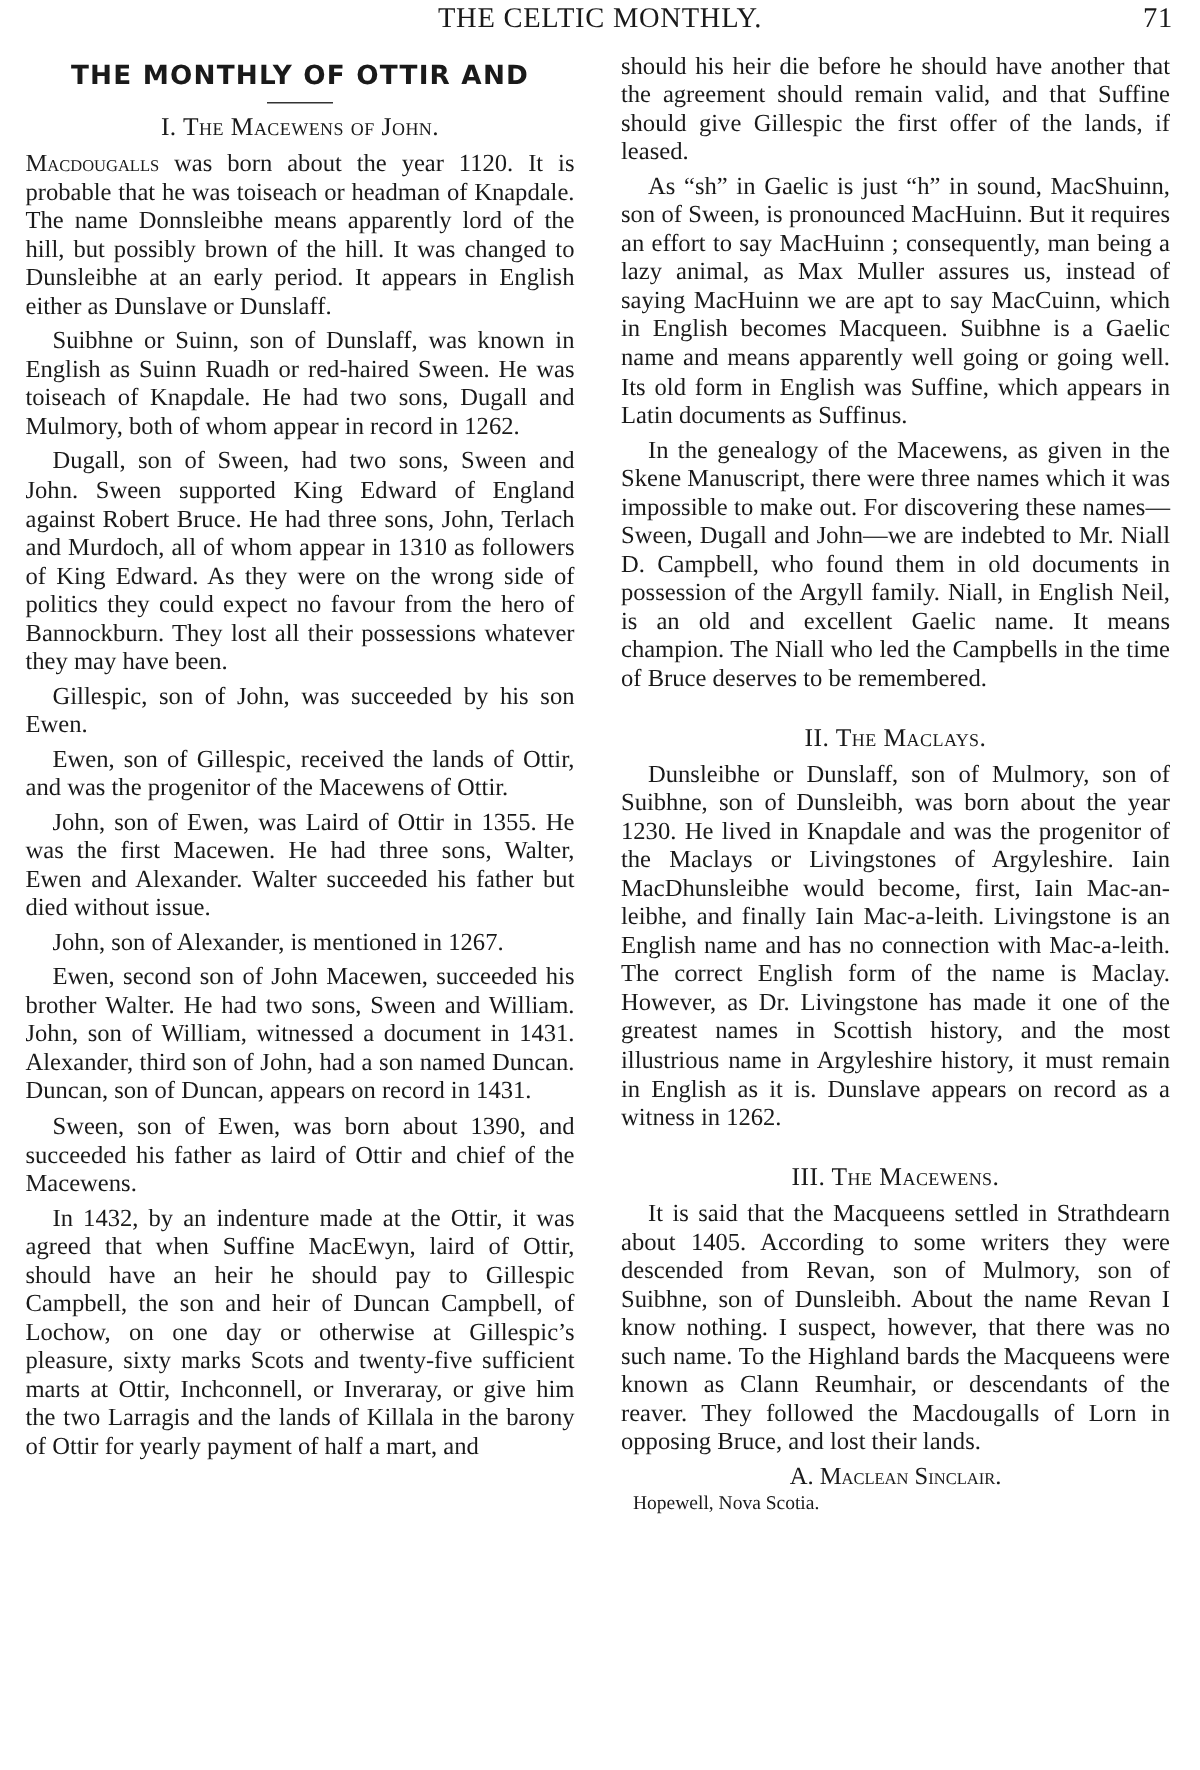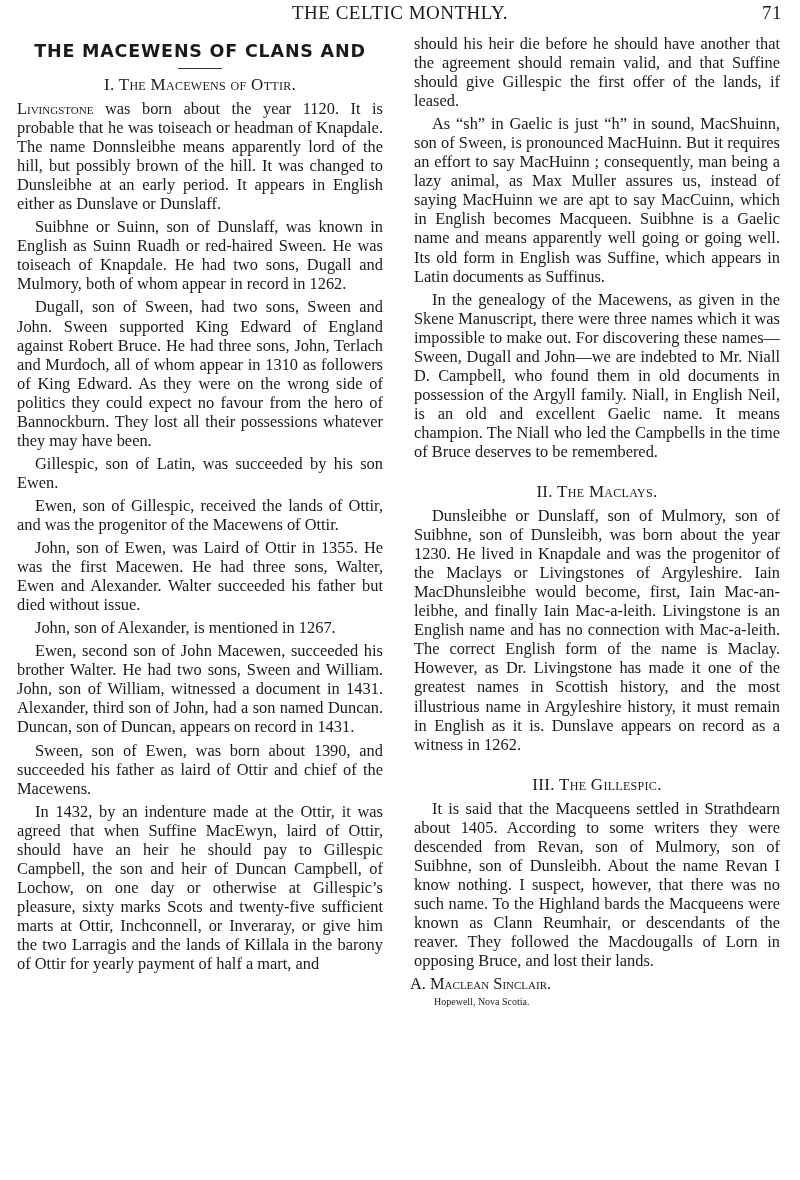--- a/index.html
+++ b/index.html
@@ -25,58 +25,58 @@
   }
   .title-rule { width: 44px; height: 1px; background: #333; margin: 6px auto 6px auto; }
   .section-head {
     text-align: center; font-variant: small-caps; font-size: 17px; margin: 0; line-height: 20px;
     letter-spacing: 0.3px;
   }
   p { margin: 4px; text-indent: 18px; }
   p.first { text-indent: 0; }
   .lead { font-variant: small-caps; }
   .gap { height: 17px; }
-  .signature { text-align: left; font-variant: small-caps; margin-top: 1px; font-size: 16.4px; }
-  .location { font-size: 10px; margin-left: 24px; line-height: 18px; }
+  .signature { text-align: center; font-variant: small-caps; margin-top: 1px; font-size: 16.4px; }
+  .location { font-size: 13px; margin-left: 12px; line-height: 18px; }
 </style>
 </head>
 <body>
 
 <div class="page">
 
   <div class="running-head">
     <div class="running-title">THE CELTIC MONTHLY.</div>
     <div class="page-number">71</div>
   </div>
 
   <div class="col col-left">
     <div class="article-title">
-      <div>THE MACEWENS OF CLANS AND</div>
+      <div>THE MONTHLY OF OTTIR AND</div>
     </div>
     <div class="title-rule"></div>
-    <div class="section-head">I. The Macewens of Ottir.</div>
-    <p class="first"><span class="lead">Livingstone</span><span> was born about the year 1120. It is probable that he was toiseach or headman of Knapdale. The name Donnsleibhe means apparently lord of the hill, but possibly brown of the hill. It was changed to Dunsleibhe at an early period. It appears in English either as Dunslave or Dunslaff.</span></p>
+    <div class="section-head">I. The Macewens of John.</div>
+    <p class="first"><span class="lead">Macdougalls</span><span> was born about the year 1120. It is probable that he was toiseach or headman of Knapdale. The name Donnsleibhe means apparently lord of the hill, but possibly brown of the hill. It was changed to Dunsleibhe at an early period. It appears in English either as Dunslave or Dunslaff.</span></p>
     <p>Suibhne or Suinn, son of Dunslaff, was known in English as Suinn Ruadh or red-haired Sween. He was toiseach of Knapdale. He had two sons, Dugall and Mulmory, both of whom appear in record in 1262.</p>
     <p>Dugall, son of Sween, had two sons, Sween and John. Sween supported King Edward of England against Robert Bruce. He had three sons, John, Terlach and Murdoch, all of whom appear in 1310 as followers of King Edward. As they were on the wrong side of politics they could expect no favour from the hero of Ban­nockburn. They lost all their possessions what­ever they may have been.</p>
-    <p>Gillespic, son of Latin, was succeeded by his son Ewen.</p>
+    <p>Gillespic, son of John, was succeeded by his son Ewen.</p>
     <p>Ewen, son of Gillespic, received the lands of Ottir, and was the progenitor of the Macewens of Ottir.</p>
     <p>John, son of Ewen, was Laird of Ottir in 1355. He was the first Macewen. He had three sons, Walter, Ewen and Alexander. Walter succeeded his father but died without issue.</p>
     <p>John, son of Alexander, is mentioned in 1267.</p>
     <p>Ewen, second son of John Macewen, succeeded his brother Walter. He had two sons, Sween and William. John, son of William, witnessed a document in 1431. Alexander, third son of John, had a son named Duncan. Duncan, son of Duncan, appears on record in 1431.</p>
     <p>Sween, son of Ewen, was born about 1390, and succeeded his father as laird of Ottir and chief of the Macewens.</p>
     <p>In 1432, by an indenture made at the Ottir, it was agreed that when Suffine MacEwyn, laird of Ottir, should have an heir he should pay to Gillespic Campbell, the son and heir of Duncan Campbell, of Lochow, on one day or otherwise at Gillespic’s pleasure, sixty marks Scots and twenty-five sufficient marts at Ottir, Inchconnell, or Inveraray, or give him the two Larragis and the lands of Killala in the barony of Ottir for yearly payment of half a mart, and</p>
   </div>
 
   <div class="col col-right">
     <p class="first">should his heir die before he should have another that the agreement should remain valid, and that Suffine should give Gillespic the first offer of the lands, if leased.</p>
     <p>As “sh” in Gaelic is just “h” in sound, Mac­Shuinn, son of Sween, is pronounced MacHuinn. But it requires an effort to say MacHuinn ; consequently, man being a lazy animal, as Max Muller assures us, instead of saying MacHuinn we are apt to say MacCuinn, which in English becomes Macqueen. Suibhne is a Gaelic name and means apparently well going or going well. Its old form in English was Suffine, which appears in Latin documents as Suffinus.</p>
     <p>In the genealogy of the Macewens, as given in the Skene Manuscript, there were three names which it was impossible to make out. For discovering these names—Sween, Dugall and John—we are indebted to Mr. Niall D. Campbell, who found them in old documents in possession of the Argyll family. Niall, in English Neil, is an old and excellent Gaelic name. It means champion. The Niall who led the Campbells in the time of Bruce deserves to be remembered.</p>
     <div class="gap"></div>
     <div class="section-head">II. The Maclays.</div>
     <p>Dunsleibhe or Dunslaff, son of Mulmory, son of Suibhne, son of Dunsleibh, was born about the year 1230. He lived in Knapdale and was the progenitor of the Maclays or Livingstones of Argyleshire. Iain MacDhunsleibhe would become, first, Iain Mac-an-leibhe, and finally Iain Mac-a-leith. Livingstone is an English name and has no connection with Mac-a-leith. The correct English form of the name is Maclay. However, as Dr. Livingstone has made it one of the greatest names in Scottish history, and the most illustrious name in Argyleshire history, it must remain in English as it is. Dunslave appears on record as a witness in 1262.</p>
     <div class="gap"></div>
-    <div class="section-head">III. The Gillespic.</div>
+    <div class="section-head">III. The Macewens.</div>
     <p>It is said that the Macqueens settled in Strathdearn about 1405. According to some writers they were descended from Revan, son of Mulmory, son of Suibhne, son of Dunsleibh. About the name Revan I know nothing. I sus­pect, however, that there was no such name. To the Highland bards the Macqueens were known as Clann Reumhair, or descendants of the reaver. They followed the Macdougalls of Lorn in opposing Bruce, and lost their lands.</p>
     <div class="signature">A. Maclean Sinclair.</div>
     <div class="location">Hopewell, Nova Scotia.</div>
   </div>
 
 </div>
 
 </body></html>

